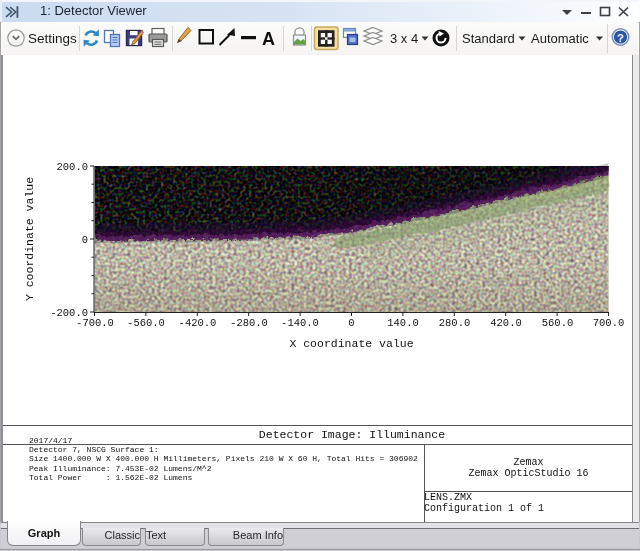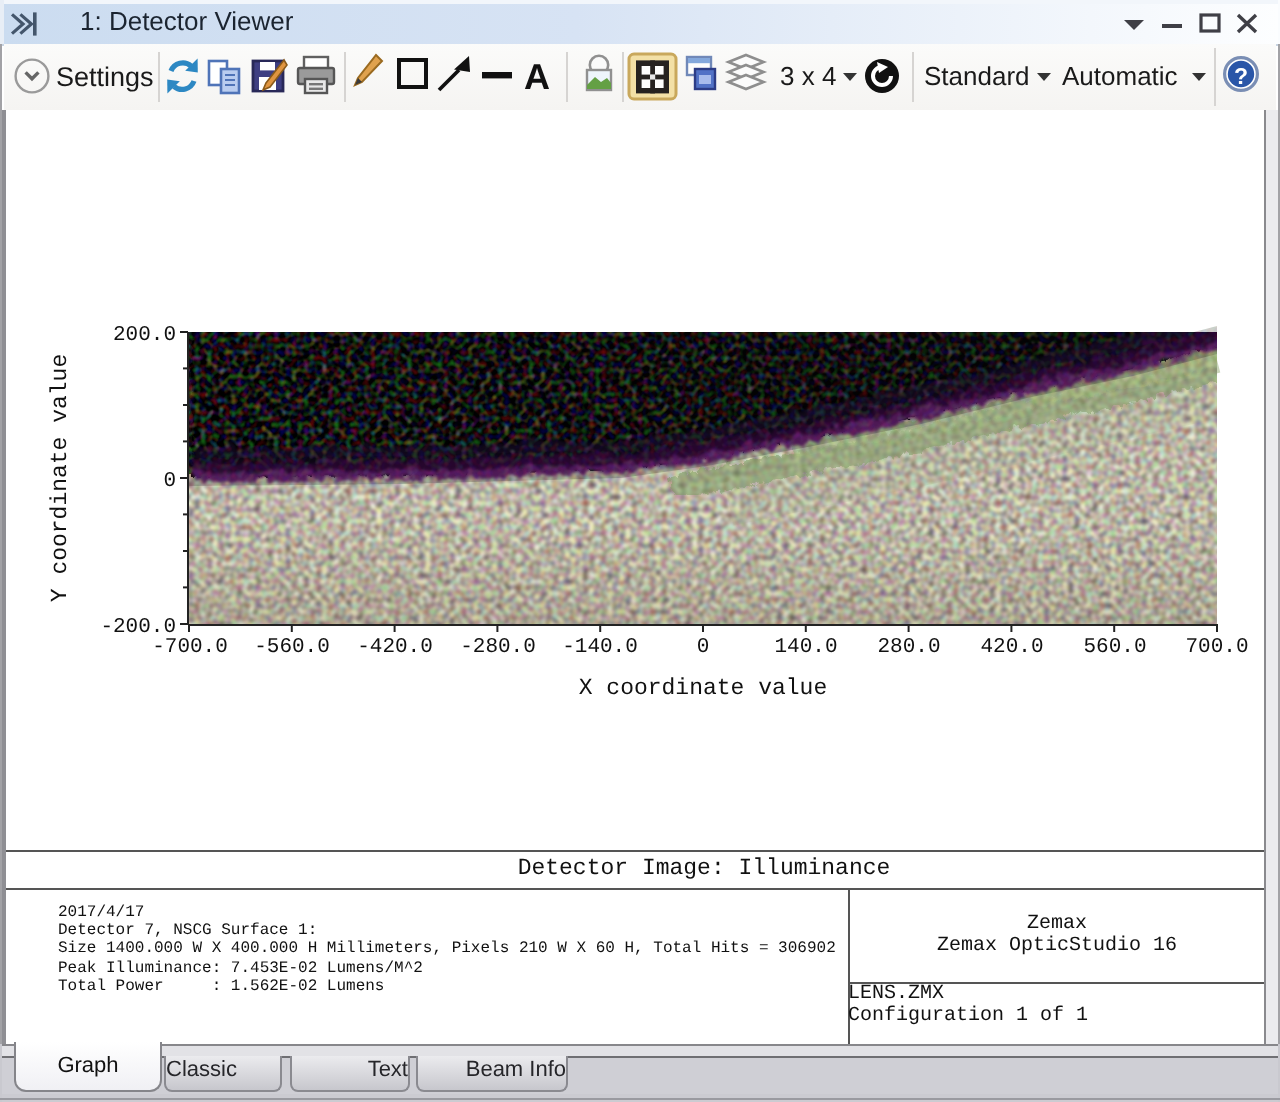--- a/index.html
+++ b/index.html
@@ -282,21 +282,21 @@
       <text x="608.5" y="176">700.0</text>
     </g>
   </g>
   <text x="351.5" y="197" text-anchor="middle" font-family="Liberation Mono,monospace" font-size="11.5" fill="#111">X coordinate value</text>
   <text x="33" y="89" text-anchor="middle" font-family="Liberation Mono,monospace" font-size="11.5" fill="#111" transform="rotate(-90 33 89)">Y coordinate value</text>
 </svg>
 
 <div class="abs mono" style="left:2px;top:425px;width:631px;border-top:1px solid #555;height:0;"></div>
 <div class="abs mono" style="left:0;top:428px;width:640px;text-align:center;font-size:11.5px;color:#111;font-family:'Liberation Mono',monospace;padding-left:32px;">Detector Image: Illuminance</div>
 <div class="abs" style="left:2px;top:444px;width:631px;border-top:1px solid #555;height:0;"></div>
-<div class="abs mono" style="left:29px;top:452px;font-size:8px;line-height:9.2px;color:#111;white-space:pre;">2017/4/17
+<div class="abs mono" style="left:29px;top:436px;font-size:8px;line-height:9.2px;color:#111;white-space:pre;">2017/4/17
 Detector 7, NSCG Surface 1:
 Size 1400.000 W X 400.000 H Millimeters, Pixels 210 W X 60 H, Total Hits = 306902
 Peak Illuminance: 7.453E-02 Lumens/M^2
 Total Power     : 1.562E-02 Lumens</div>
 <div class="abs" style="left:424px;top:444px;height:78px;border-left:1px solid #555;width:0;"></div>
 <div class="abs mono" style="left:424px;top:446px;width:209px;text-align:center;font-size:10px;line-height:10.5px;color:#111;margin-top:12px;">Zemax<br>Zemax OpticStudio 16</div>
 <div class="abs" style="left:424px;top:491px;width:209px;border-top:1px solid #555;height:0;"></div>
 <div class="abs mono" style="left:424px;top:493px;width:209px;font-size:10px;line-height:10.5px;color:#111;">LENS.ZMX<br>Configuration 1 of 1</div>
 
 <div class="abs" style="left:632px;top:55px;width:1px;height:467px;background:#8a8a8e;"></div>
@@ -304,17 +304,17 @@
 <div class="abs" style="left:1px;top:55px;width:1.5px;height:467px;background:#8f8f94;"></div>
 
 <div class="abs" style="left:0;top:521.5px;width:640px;height:29.5px;background:#c9c9cf;"></div>
 <div class="abs" style="left:1px;top:521.5px;width:638px;height:1.5px;background:#87878b;"></div>
 <div class="abs" style="left:1px;top:523px;width:638px;height:4.5px;background:#e2e2e6;"></div>
 <div class="abs" style="left:1px;top:527.5px;width:638px;height:1.5px;background:#6f6f73;"></div>
 <div class="abs" style="left:1px;top:529px;width:638px;height:18px;background:#cfcfd5;"></div>
 <div class="abs" style="left:1px;top:547px;width:638px;height:4px;background:#cbcbd1;"></div>
 <div class="abs" style="left:0;top:549px;width:640px;height:1.2px;background:#9a9aa0;"></div>
 
-<div class="abs" style="left:82px;top:527.5px;width:59px;height:18.5px;background:linear-gradient(#ebebee,#c7c7cd);border:1px solid #8a8a90;border-top:none;border-radius:0 0 4px 4px;box-sizing:border-box;text-align:left;font-size:11px;color:#26262a;padding-top:1.5px;">Classic</div>
-<div class="abs" style="left:145px;top:527.5px;width:60px;height:18.5px;background:linear-gradient(#ebebee,#c7c7cd);border:1px solid #8a8a90;border-top:none;border-radius:0 0 4px 4px;box-sizing:border-box;text-align:right;font-size:11px;color:#26262a;padding-top:1.5px;">Text</div>
+<div class="abs" style="left:82px;top:527.5px;width:59px;height:18.5px;background:linear-gradient(#ebebee,#c7c7cd);border:1px solid #8a8a90;border-top:none;border-radius:0 0 4px 4px;box-sizing:border-box;text-align:right;font-size:11px;color:#26262a;padding-top:1.5px;">Classic</div>
+<div class="abs" style="left:145px;top:527.5px;width:60px;height:18.5px;background:linear-gradient(#ebebee,#c7c7cd);border:1px solid #8a8a90;border-top:none;border-radius:0 0 4px 4px;box-sizing:border-box;text-align:left;font-size:11px;color:#26262a;padding-top:1.5px;">Text</div>
 <div class="abs" style="left:208px;top:527.5px;width:76px;height:18.5px;background:linear-gradient(#ebebee,#c7c7cd);border:1px solid #8a8a90;border-top:none;border-radius:0 0 4px 4px;box-sizing:border-box;text-align:right;font-size:11px;color:#26262a;padding-top:1.5px;">Beam Info</div>
 
-<div class="abs" style="left:7px;top:521px;width:74px;height:25px;background:linear-gradient(#ffffff,#f0f0f4);border:1px solid #85858a;border-top:none;border-radius:0 0 6px 6px;box-sizing:border-box;text-align:center;font-size:11px;color:#111;padding-top:6px;">Graph</div>
+<div class="abs" style="left:7px;top:521px;width:74px;height:25px;background:linear-gradient(#ffffff,#f0f0f4);border:1px solid #85858a;border-top:none;border-radius:0 0 6px 6px;box-sizing:border-box;text-align:center;font-size:11px;color:#111;padding-top:6px;font-weight:bold;">Graph</div>
 
 </body></html>

